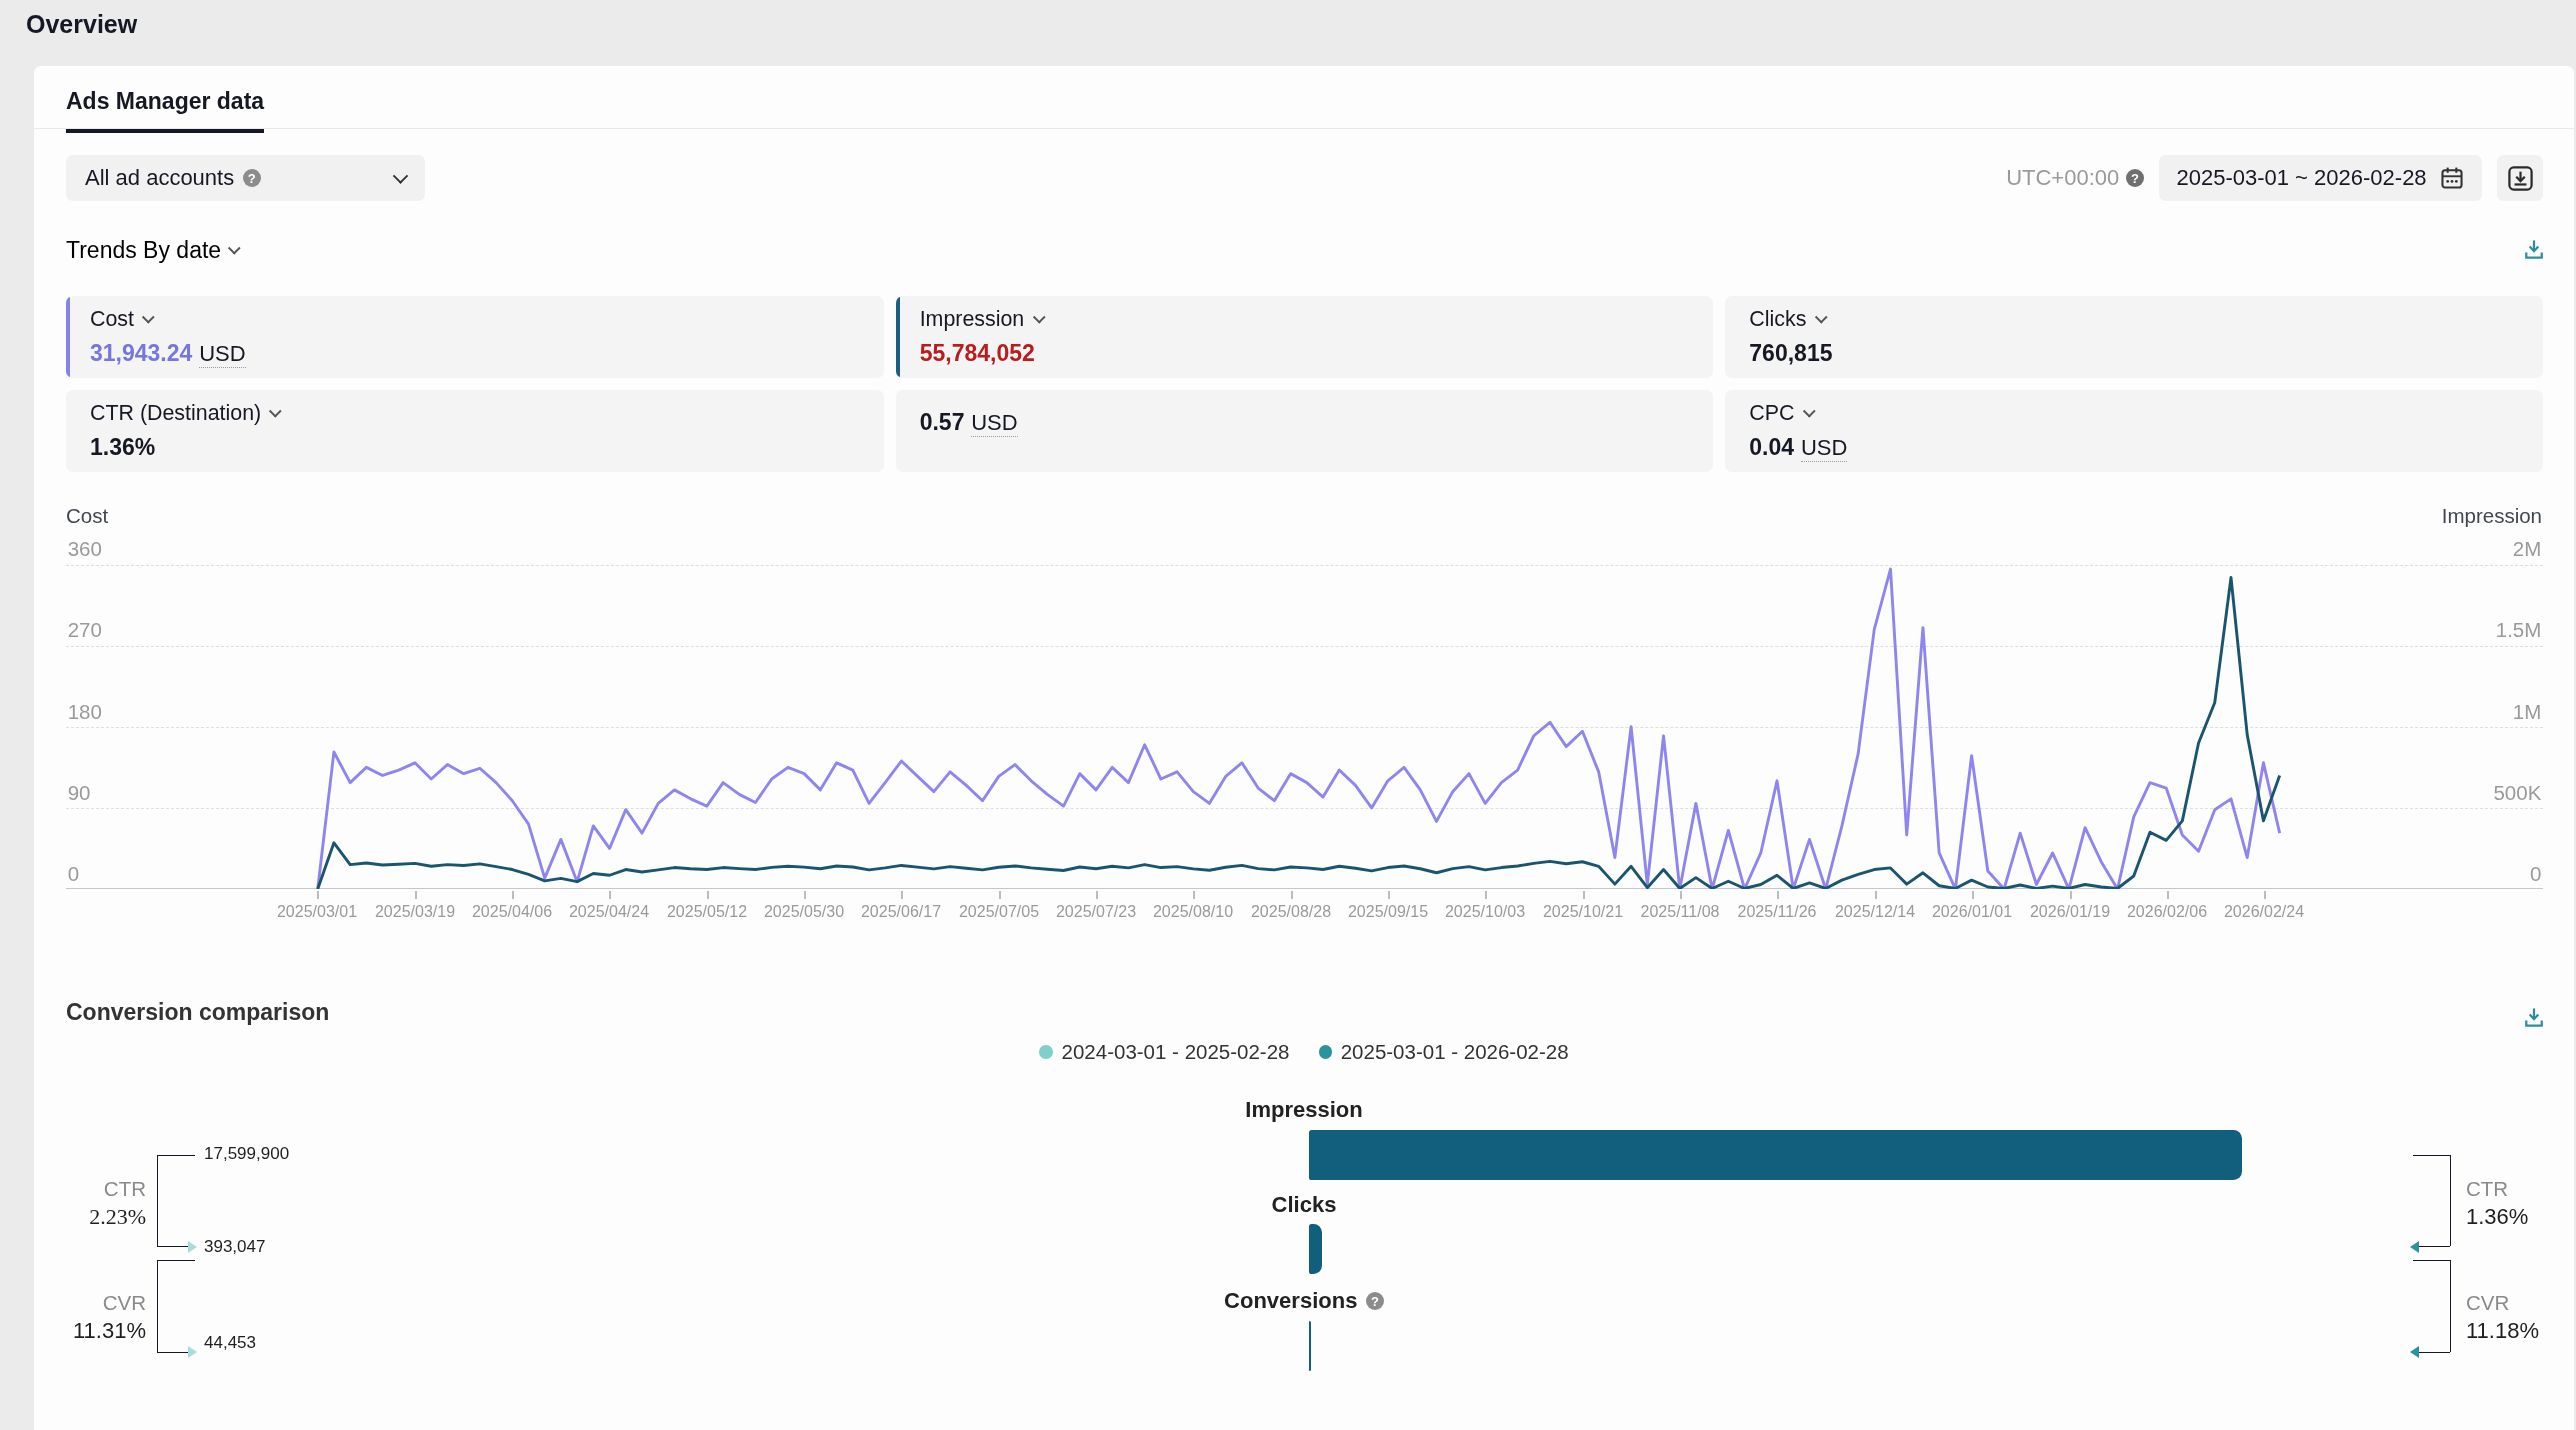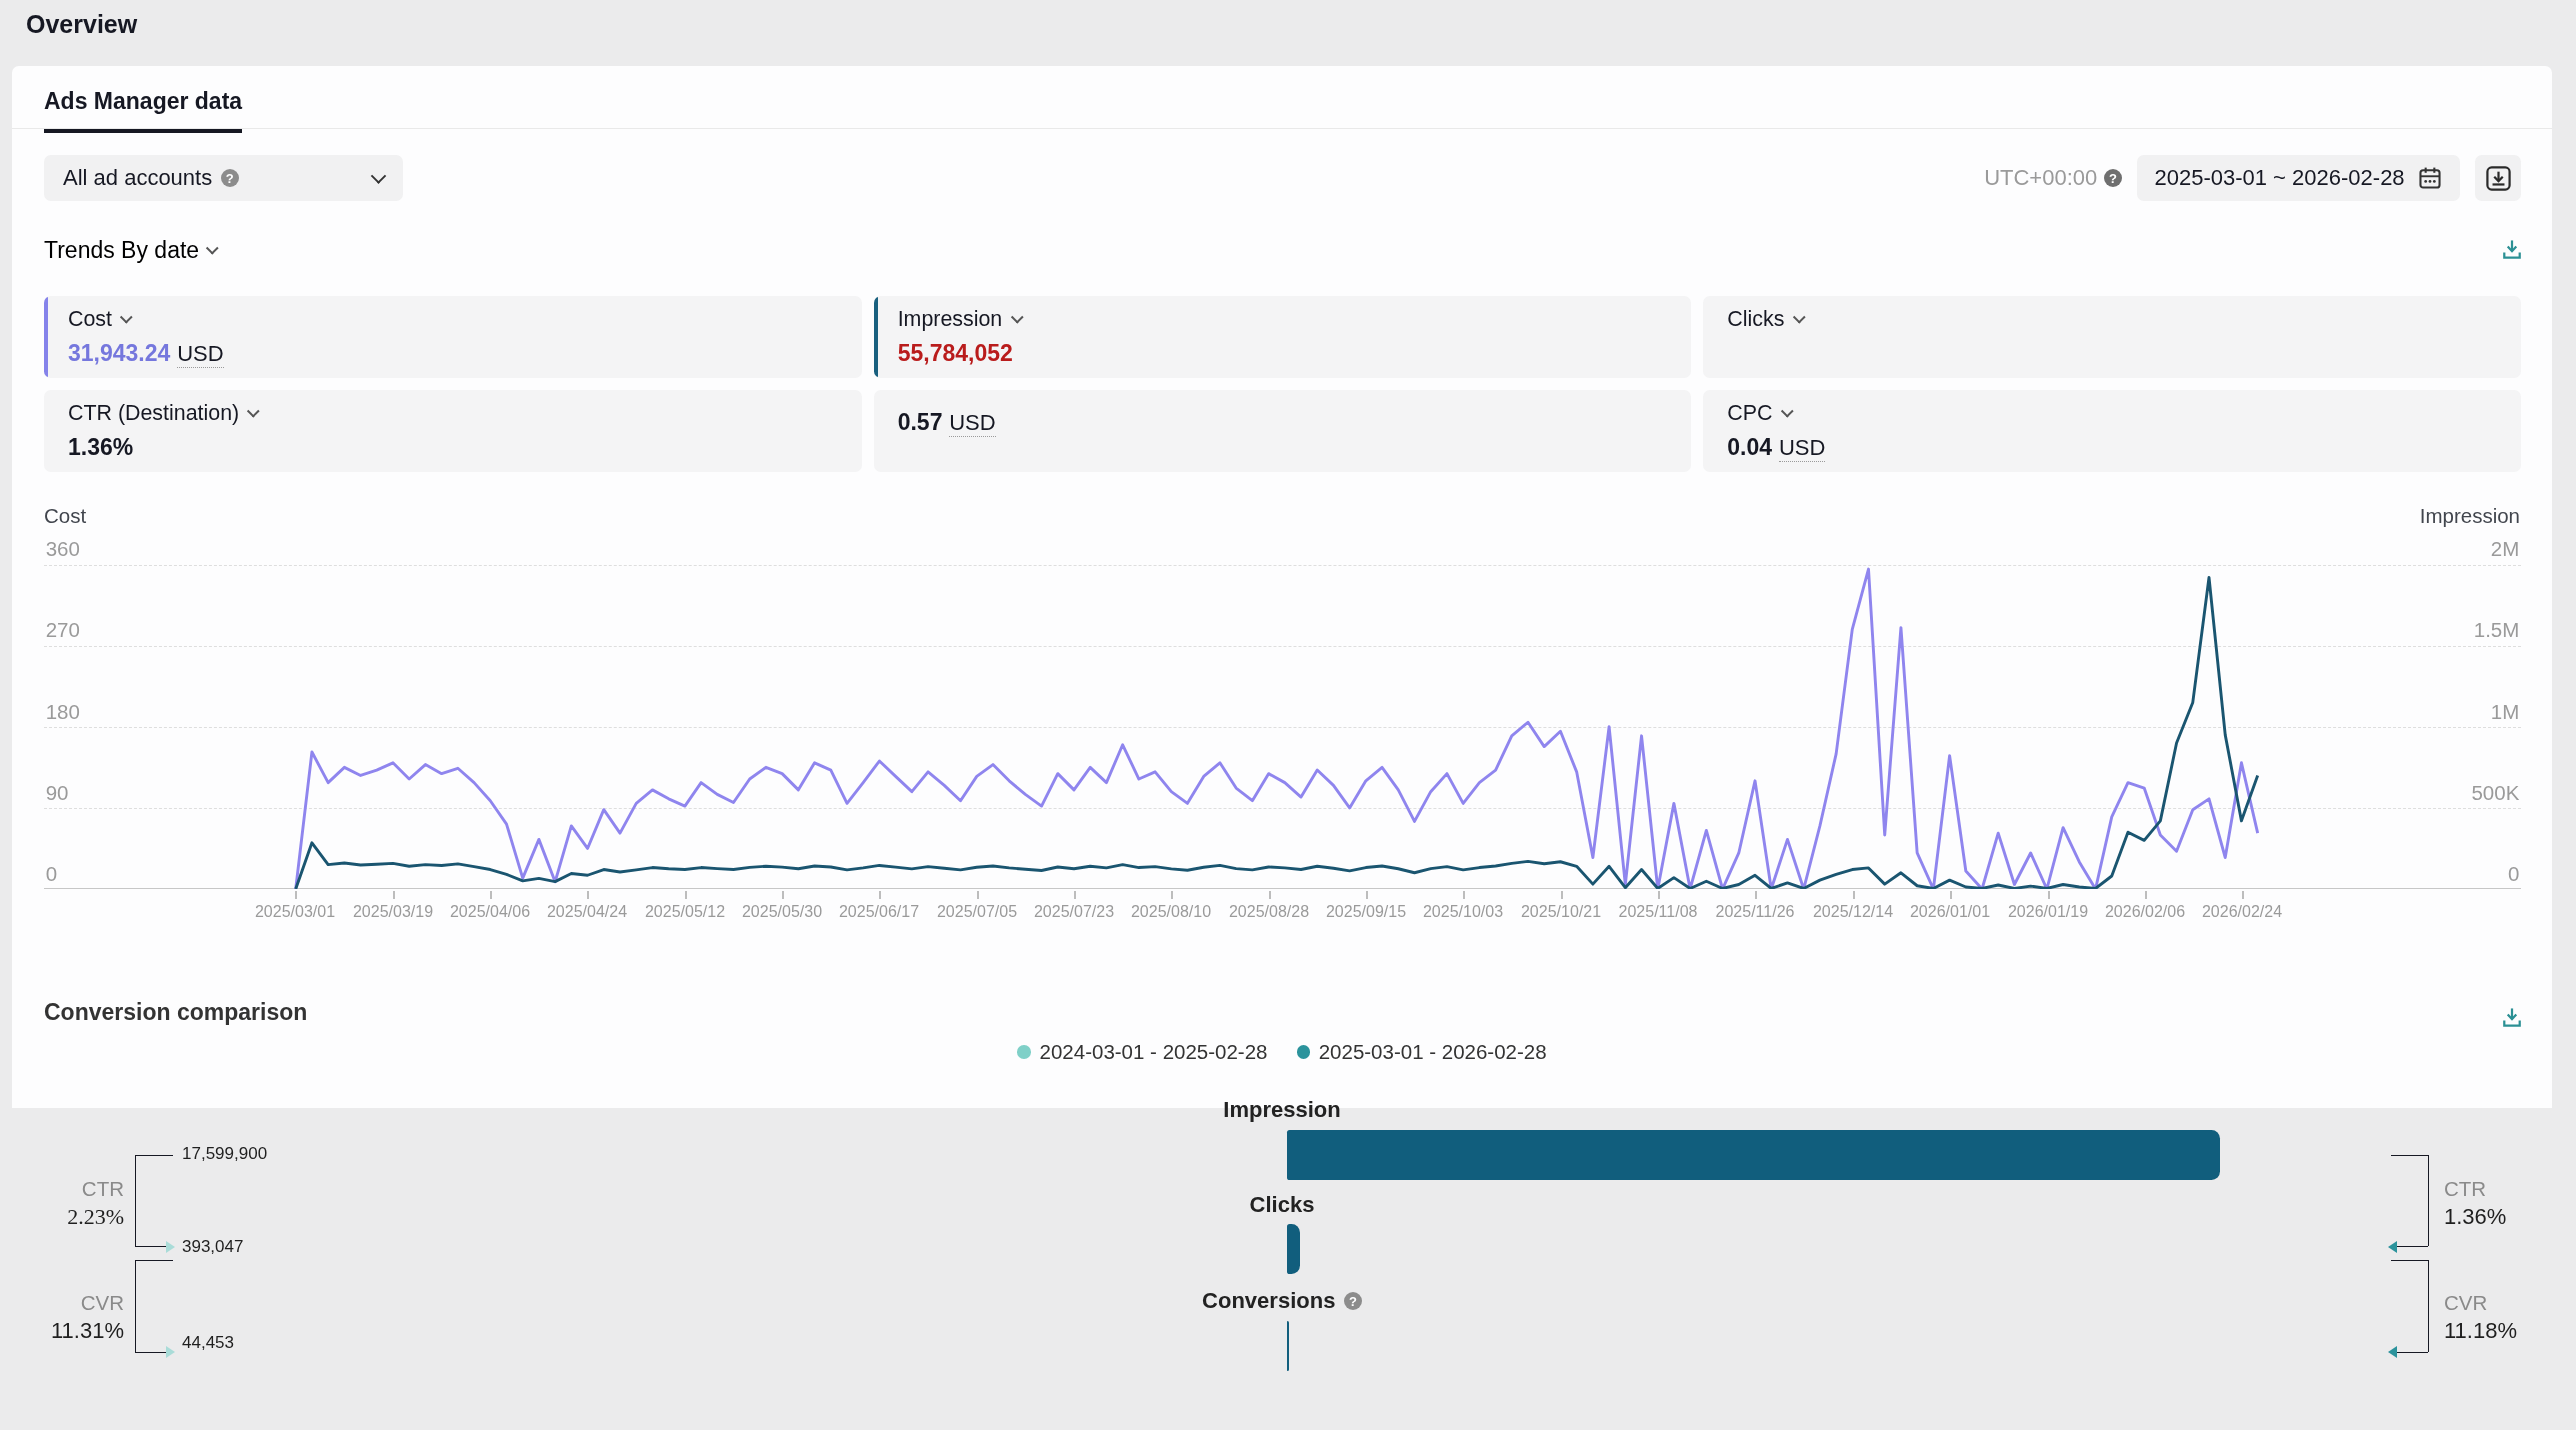--- a/index.html
+++ b/index.html
@@ -2,21 +2,21 @@
 <html style="font-size:13.7px"><head>
 <meta charset="utf-8">
 <style>
   * { margin:0; padding:0; box-sizing:border-box; }
   html,body { width:2576px; height:1431px; }
   body { position:relative; background:#ebebec; font-family:"Liberation Sans",sans-serif; color:#161823; overflow:hidden; }
   .abs { position:absolute; }
 
   .page-title { left:26px; top:10.3px; font-size:25px; font-weight:700; color:#161823; }
 
-  .panel { left:12px; top:66px; width:2540px; height:1042px; background:#fdfdfe; border-radius:6.8px 6.8px 0 0; }
+  .panel { left:34px; top:66px; width:2540px; height:1365px; background:#fdfdfe; border-radius:6.8px 6.8px 0 0; }
 
   .tab { left:32px; top:22px; font-size:23px; font-weight:700; padding-bottom:13.7px; border-bottom:4.3px solid #161823; }
   .panel-divider { left:0; top:62px; width:100%; height:0.9px; background:#e9e9e9; }
 
   .controls { left:32px; top:89px; width:2477px; height:46px; display:flex; justify-content:space-between; align-items:center; }
   .acct-dd { width:359px; height:46px; background:#f1f1f2; border-radius:6.8px; display:flex; align-items:center; gap:8.5px; padding:0 19px; font-size:22px; cursor:pointer; }
   .acct-dd .spacer { flex:1; }
   .right-cluster { display:flex; align-items:center; gap:15.4px; }
   .tz { font-size:22px; color:#9a9a9a; display:flex; align-items:center; gap:6.8px; }
   .datebox { height:46px; background:#f1f1f2; border-radius:6.8px; display:flex; align-items:center; gap:12px; padding:0 17px; font-size:22px; cursor:pointer; }
@@ -145,20 +145,21 @@
           <span>Impression</span>
           <span class="chev sm"></span>
         </div>
       <div class="m-value"><span class="m-num" style="color: #b91c1c;">55,784,052</span><span class="m-unit"></span></div>
     </div>
     <div class="metric-card">
       <div class="m-label">
           <span>Clicks</span>
           <span class="chev sm"></span>
         </div>
+      <div class="m-value"><span class="m-num" style="color: rgb(22, 24, 35);">760,815</span><span class="m-unit"></span></div>
     </div>
     <div class="metric-card">
       <div class="m-label">
           <span>CTR (Destination)</span>
           <span class="chev sm"></span>
         </div>
       <div class="m-value"><span class="m-num" style="color: rgb(22, 24, 35);">1.36%</span><span class="m-unit"></span></div>
     </div>
     <div class="metric-card">
       <div class="m-value"><span class="m-num" style="color: rgb(22, 24, 35);">0.57</span><span class="m-unit">USD</span></div>

